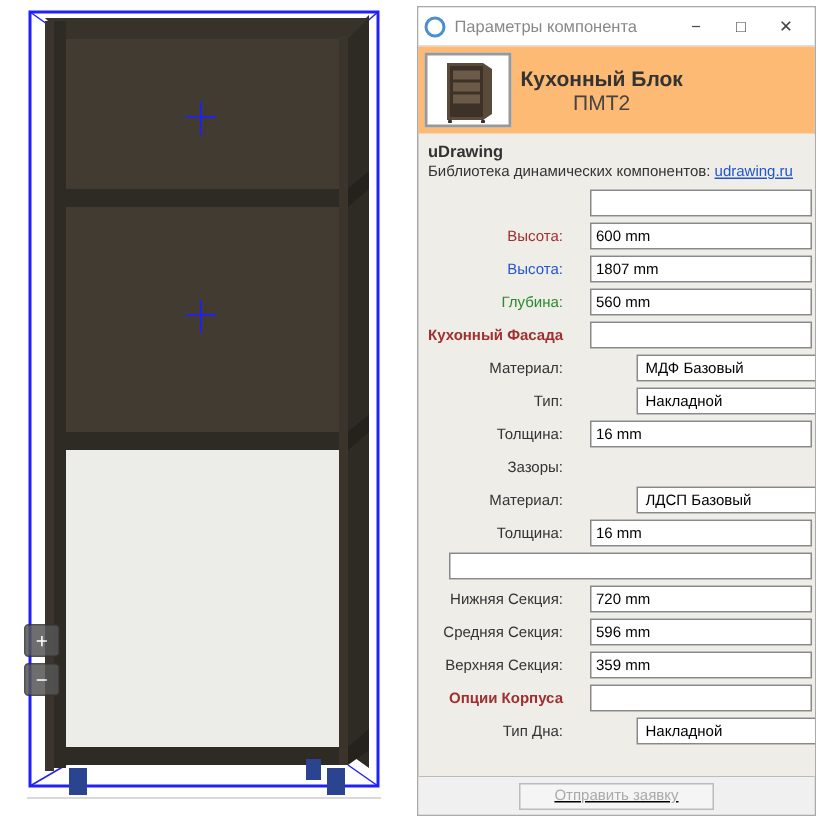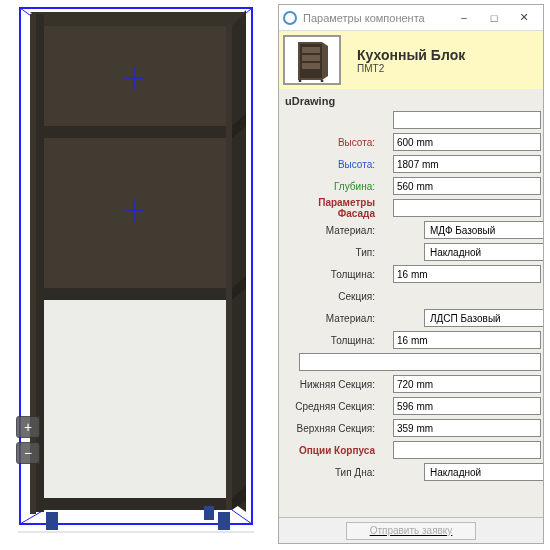--- a/index.html
+++ b/index.html
@@ -6,26 +6,26 @@
   body { width: 550px; height: 550px; background: #fff; position: relative; font-size: 11px; }
   
   .viewport { position: absolute; left: 0; top: 0; width: 275px; height: 550px; background: #fff; }
   
   .dialog { position: absolute; left: 278px; top: 4px; width: 266px; height: 540px; border: 1px solid #aaa; background: #f0f0f0; display: flex; flex-direction: column; }
   .titlebar { height: 26px; background: #fff; display: flex; align-items: center; padding: 0 4px; border-bottom: 1px solid #ddd; }
   .titlebar .appicon { width: 14px; height: 14px; border: 2px solid #4a90d0; border-radius: 50%; margin-right: 6px; }
   .titlebar .title { flex: 1; color: #888; font-size: 11px; }
   .winbtn { width: 30px; height: 20px; display: flex; align-items: center; justify-content: center; color: #444; }
   
-  .hdr { display: flex; background: #fef9c3; padding: 4px; gap: 16px; }
+  .hdr { display: flex; background: #fdba74; padding: 4px; gap: 6px; }
   .thumb { width: 58px; height: 50px; background: #fff; border: 2px solid #999; display: flex; align-items: center; justify-content: center; }
   .thumb svg { width: 48px; height: 44px; }
   .hdrtxt { display: flex; flex-direction: column; justify-content: center; }
   .hdrtxt .h1 { font-size: 14px; font-weight: bold; color: #333; }
-  .hdrtxt .h2 { font-size: 10px; color: #444; }
+  .hdrtxt .h2 { font-size: 14px; color: #444; text-align: center; }
   
   .scroll { flex: 1; background: #eeede8; overflow-y: scroll; padding: 4px 2px 0 6px; }
   .scroll::-webkit-scrollbar { width: 14px; }
   .scroll::-webkit-scrollbar-track { background: #f0f0f0; }
   .scroll::-webkit-scrollbar-thumb { background: #ccc; border: 1px solid #aaa; }
   .scroll::-webkit-scrollbar-button { height: 14px; background: #f0f0f0; border: 1px solid #aaa; }
   
   .lib { font-size: 11px; font-weight: bold; color: #333; padding: 2px 0; }
   .libdesc { font-size: 10px; color: #333; padding-bottom: 4px; }
   .libdesc a { color: #2255cc; text-decoration: underline; }
@@ -122,20 +122,23 @@
       </svg>
     </div>
     <div class="hdrtxt">
       <div class="h1">Кухонный Блок</div>
       <div class="h2">ПМТ2</div>
     </div>
   </div>
 
   <div class="scroll">
     <div class="lib">uDrawing</div>
+    <div class="libdesc">
+      <span>Библиотека динамических компонентов: </span><a href="#">udrawing.ru</a>
+    </div>
 
     <div class="form">
       <div class="row">
           <div class="lbl"></div>
           <div class="fld">
             <div class="empty"></div>
           </div>
         </div>
       <div class="row">
           <div class="lbl red">Высота:</div>
@@ -144,39 +147,39 @@
       <div class="row">
           <div class="lbl" style="color:#2255cc">Высота:</div>
           <div class="fld"><input value="1807 mm" style=""></div>
         </div>
       <div class="row">
           <div class="lbl green">Глубина:</div>
           <div class="fld"><input value="560 mm" style=""></div>
         </div>
 
       <div class="row">
-          <div class="lbl section">Параметры Фасада</div>
+          <div class="lbl section">Кухонный Фасада</div>
           <div class="fld">
             <div class="empty"></div>
           </div>
         </div>
       <div class="row">
           <div class="lbl">Материал:</div>
           <div class="fld"><select><option>МДФ Базовый</option></select></div>
         </div>
       <div class="row">
           <div class="lbl">Тип:</div>
           <div class="fld"><select><option>Накладной</option></select></div>
         </div>
       <div class="row">
           <div class="lbl">Толщина:</div>
           <div class="fld"><input value="16 mm" style=""></div>
         </div>
       <div class="row">
-          <div class="lbl">Секция:</div>
+          <div class="lbl">Зазоры:</div>
         </div>
 
       <div class="row">
           <div class="lbl">Материал:</div>
           <div class="fld"><select><option>ЛДСП Базовый</option></select></div>
         </div>
       <div class="row">
           <div class="lbl">Толщина:</div>
           <div class="fld"><input value="16 mm" style=""></div>
         </div>

